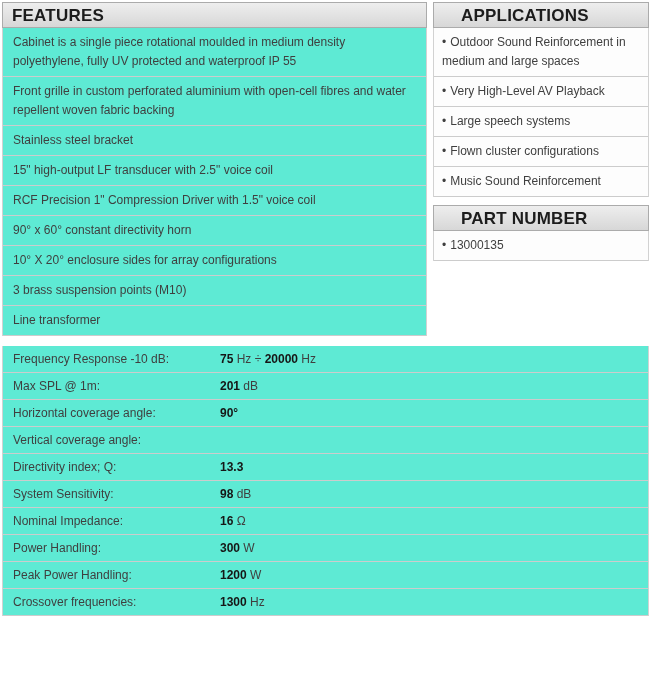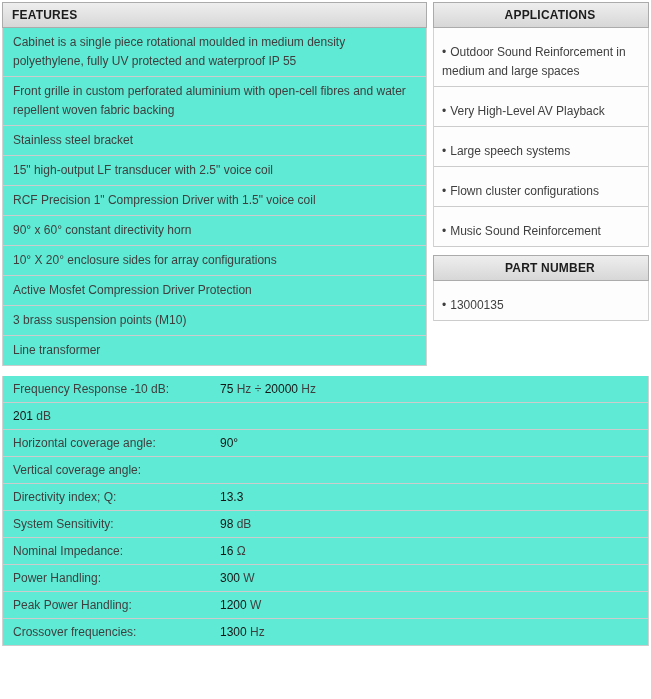--- a/index.html
+++ b/index.html
@@ -10,47 +10,47 @@
     font-size:12px; color:#3f3f3f;
   }
   .page { padding:2px; width:651px; }
   .columns { display:flex; gap:6px; align-items:flex-start; }
   .col-left  { width:425px; }
   .col-right { width:216px; }
 
   .section-header {
     background:linear-gradient(#eeeeee, #d7d7d7);
     border:1px solid #ababab;
-    font-weight:bold; font-size:12px; color:#1c1c1c;
+    font-weight:bold; font-size:17px; color:#1c1c1c;
     padding:5px 9px 4px 9px; line-height:15px;
     letter-spacing:0.2px;
   }
-  .section-header.centered { text-align:center;padding-left:27px; }
+  .section-header.centered { text-align:left;padding-left:27px; }
 
   .section-body {
     border-left:1px solid #d2d2d2;
     border-right:1px solid #d2d2d2;
     background:#5eead4;
   }
   .row {
     border-bottom:1px solid #cccccc;
     padding:5px 10px 5px 10px;
     line-height:19px;
   }
-  .col-right .row { padding:15px 8px 5px 8px; background:#fdfdfd; }
+  .col-right .row { padding:5px 8px 5px 8px; background:#fdfdfd; }
 
   .bullet { margin-right:4px; color:#3f3f3f; }
 
   .gap8  { height:8px; }
   .gap10 { height:10px; }
 
   .spec-row { display:flex; border-bottom:1px solid #cccccc; padding:4px 0 4px 10px; line-height:18px;justify-content:space-between; }
   .spec-label { width:207px; flex:0 0 207px; }
   .spec-value { flex:1; color:#3f3f3f; }
-  .spec-value .bold { font-weight:normal; color:#161616; }
+  .spec-value .bold { font-weight:bold; color:#161616; }
 </style>
 </head>
 <body>
 
 <div class="page">
 
   <div class="columns">
 
     <div class="col-left">
       <div class="section-header">FEATURES</div>
@@ -77,23 +77,20 @@
           </div>
 
           <div class="row">
             <span>90° x 60° constant directivity horn</span>
           </div>
 
           <div class="row">
             <span>10° X 20° enclosure sides for array configurations</span>
           </div>
 
-          <div class="row">
-            <span>Active Mosfet Compression Driver Protection</span>
-          </div>
 
           <div class="row">
             <span>3 brass suspension points (M10)</span>
           </div>
 
           <div class="row">
             <span>Line transformer</span>
           </div>
         </div>
     </div>
@@ -143,20 +140,21 @@
 
   <div>
     <div class="section-body">
 
         <div class="spec-row">
           <div class="spec-label">Frequency Response -10 dB:</div>
           <div class="spec-value"><span class="bold">75</span><span> Hz ÷ </span><span class="bold">20000</span><span> Hz</span></div>
         </div>
 
         <div class="spec-row">
+          <div class="spec-label">Max SPL @ 1m:</div>
           <div class="spec-value"><span class="bold">201</span><span> dB</span></div>
         </div>
 
         <div class="spec-row">
           <div class="spec-label">Horizontal coverage angle:</div>
           <div class="spec-value"><span class="bold">90°</span></div>
         </div>
 
         <div class="spec-row">
           <div class="spec-label">Vertical coverage angle:</div>

